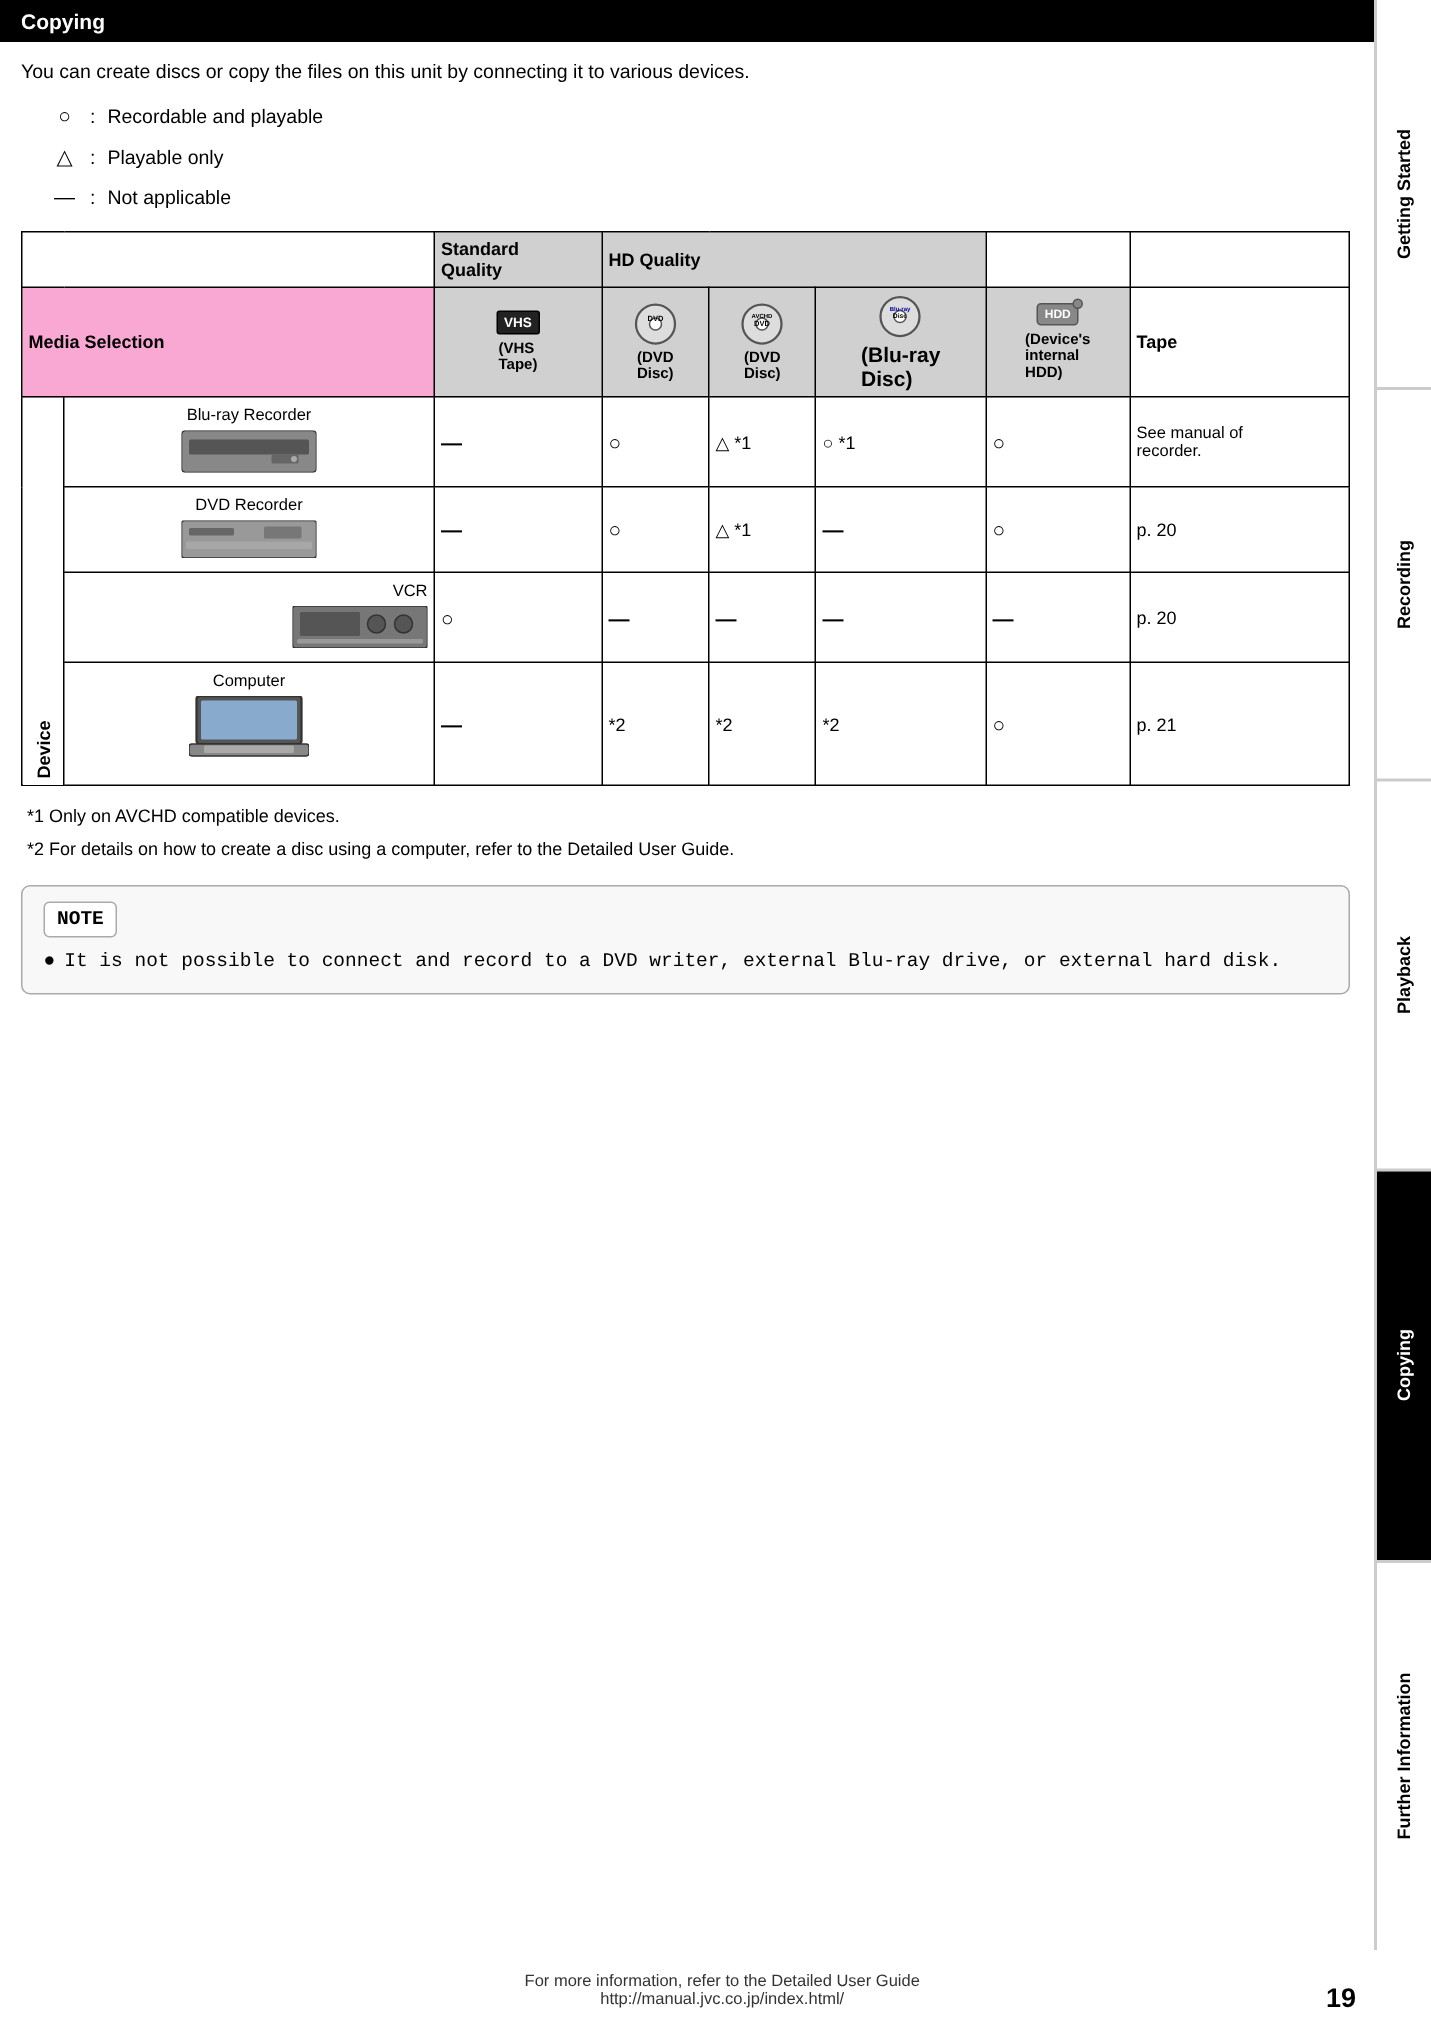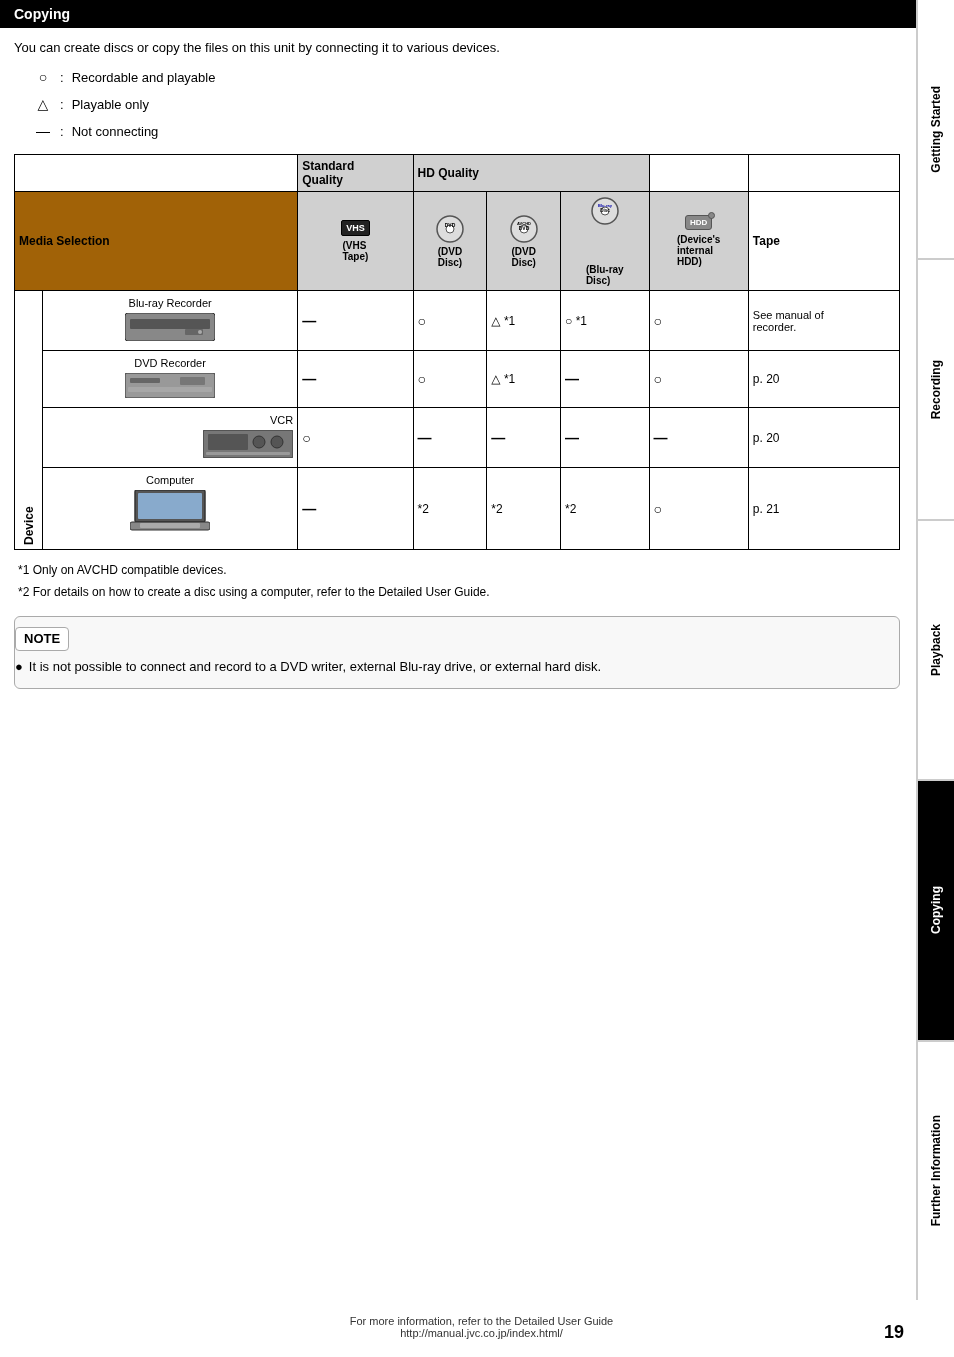--- a/index.html
+++ b/index.html
@@ -151,25 +151,26 @@
     .footnotes {
       font-size: 12px;
       margin: 6px 0 12px 4px;
       line-height: 1.8;
     }
 
     
     .note-box {
       border: 1px solid #aaa;
       border-radius: 6px;
-      padding: 10px 0;
+      padding: 10px 14px;
       margin-top: 10px;
       font-size: 13px;
       line-height: 1.6;
       background: #f8f8f8;
+      font-family: Liberation Mono, monospace;
     }
 
     .note-label {
       display: inline-block;
       border: 1px solid #aaa;
       border-radius: 4px;
       padding: 1px 8px;
       font-weight: bold;
       font-size: 13px;
       margin-bottom: 6px;
@@ -238,37 +239,37 @@
       <span>Recordable and playable</span>
     </div>
     <div class="legend-item">
       <span class="legend-symbol">△</span>
       <span>:</span>
       <span>Playable only</span>
     </div>
     <div class="legend-item">
       <span class="legend-symbol">—</span>
       <span>:</span>
-      <span>Not connecting</span>
+      <span>Not applicable</span>
     </div>
   </div>
 
   <table class="copy-table">
     <thead>
 
       <tr class="header-row">
         <th colspan="2" style="background:#fff; border:1px solid #000;"></th>
         <th style="background:#d0d0d0; font-size:12px;">Standard<br>Quality</th>
         <th colspan="3" style="background:#d0d0d0; font-size:12px;">HD Quality</th>
         <th style="background:#fff; border:1px solid #000;"></th>
         <th style="background:#fff; border:1px solid #000;"></th>
       </tr>
 
       <tr class="subheader-row">
-        <th colspan="2" style="background:#a16207;">Media Selection</th>
+        <th colspan="2" style="background:#f9a8d4;">Media Selection</th>
 
         <th>
           <div class="cell-content">
             <div style="display:inline-block; background:#222; color:#fff; font-size:9px; font-weight:bold; border-radius:2px; padding:2px 4px; border:1px solid #000;">VHS</div>
             <div style="font-size:10px; margin-top:2px;">(VHS<br>Tape)</div>
           </div>
         </th>
 
         <th>
           <div class="cell-content">
@@ -294,21 +295,21 @@
         </th>
 
         <th>
           <div class="cell-content">
             <svg width="30" height="30" viewBox="0 0 30 30">
               <circle cx="15" cy="15" r="13" fill="#ddd" stroke="#555" stroke-width="1.5"></circle>
               <circle cx="15" cy="15" r="4" fill="white" stroke="#555" stroke-width="1"></circle>
               <text x="15" y="11" text-anchor="middle" font-size="4" font-weight="bold" fill="#00a">Blu-ray</text>
               <text x="15" y="16" text-anchor="middle" font-size="4.5" font-weight="bold" fill="#000">Disc</text>
             </svg>
-            <div style="font-size:10px;margin-top:36px;">(Blu-ray<br>Disc)</div>
+            <div style="font-size:14px;">(Blu-ray<br>Disc)</div>
           </div>
         </th>
 
         <th>
           <div class="cell-content">
             <div style="background:#888; color:#fff; font-size:8px; font-weight:bold; border-radius:3px; padding:2px 4px; border:1px solid #555; position:relative;">
               HDD
               <div style="position:absolute; top:-4px; right:-4px; width:7px; height:7px; background:#888; border:1px solid #555; border-radius:50%;"></div>
             </div>
             <div style="font-size:10px; margin-top:2px;">(Device's<br>internal<br>HDD)</div>

